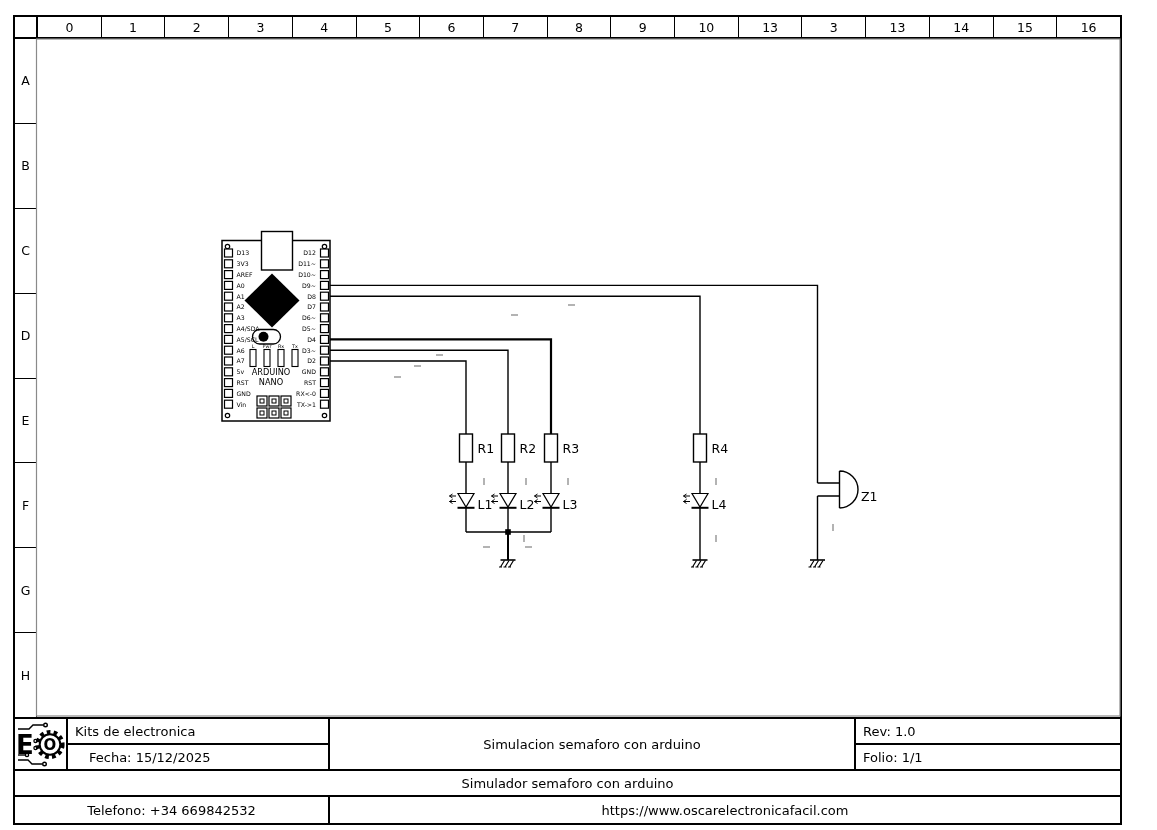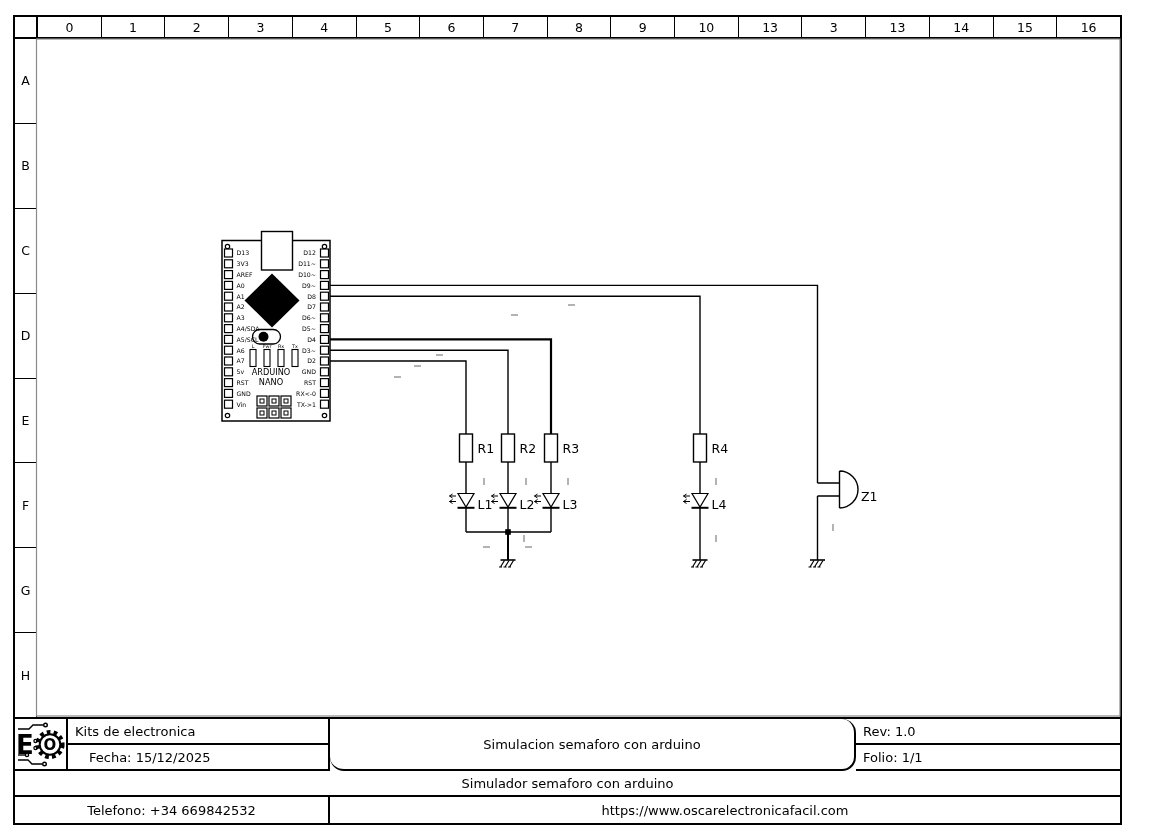--- a/index.html
+++ b/index.html
@@ -26,21 +26,21 @@
   .tblock{position:absolute;left:13px;top:717px;width:1109px;height:108px;
           border:2px solid #000;box-sizing:border-box;display:grid;
           grid-template-columns:53px 262px 526px 1fr;
           grid-template-rows:26px 26px 26px 1fr;font-size:13px;}
   .tb{display:flex;align-items:center;box-sizing:border-box;}
   .bR{border-right:2px solid #000;} .bB{border-bottom:2px solid #000;}
   .padL{padding-left:7px;} .ctr{justify-content:center;}
   .logo-cell{grid-row:1/3;grid-column:1;}
   .cell-company{grid-row:1;grid-column:2;text-align:right;}
   .cell-date{grid-row:2;grid-column:2;padding-left:21px;}
-  .cell-title{grid-row:1/3;grid-column:3;border-radius:14px;}
+  .cell-title{grid-row:1/3;grid-column:3;}
   .cell-rev{grid-row:1;grid-column:4;}
   .cell-folio{grid-row:2;grid-column:4;text-align:center;}
   .cell-subtitle{grid-row:3;grid-column:1/5;}
   .cell-phone{grid-row:4;grid-column:1/3;}
   .cell-web{grid-row:4;grid-column:3/5;text-align:center;}
   svg{display:block;}
   svg text{font-family:"DejaVu Sans","Liberation Sans",sans-serif;}
   .schematic{position:absolute;left:0;top:0;}
 </style>
 </head>

